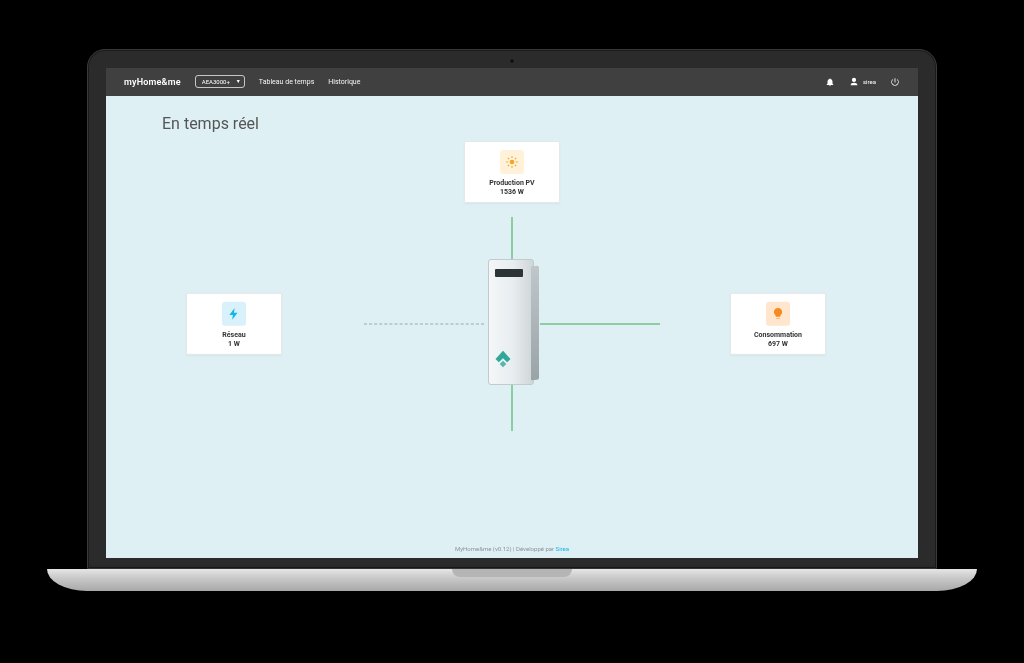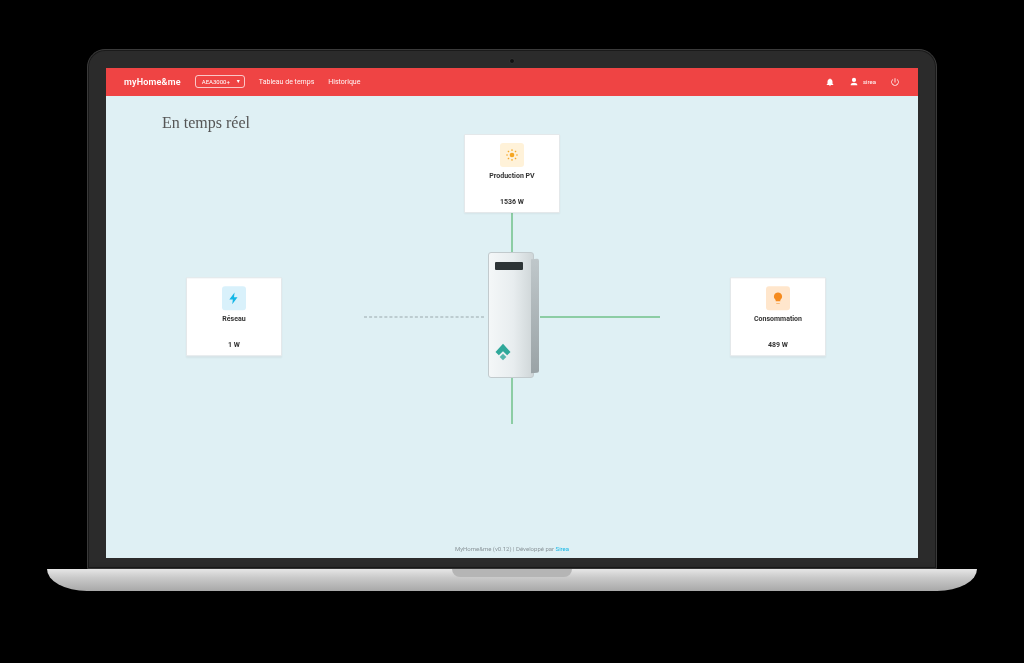--- a/index.html
+++ b/index.html
@@ -66,21 +66,21 @@
   }
   .shadow {
     width: 880px;
     height: 30px;
     background: radial-gradient(ellipse at center, rgba(0,0,0,0.5) 0%, rgba(0,0,0,0) 70%);
     margin: -6px auto 0;
   }
 
   
   .topbar {
-    background: #ef4444;
+    background: #404040;
     height: 28px;
     display: flex;
     align-items: center;
     padding: 0 18px;
     color: #fff;
     font-size: 7px;
     gap: 14px;
   }
   .logo {
     font-weight: 600;
@@ -115,21 +115,21 @@
 
   .content {
     padding: 18px 56px 8px;
     position: relative;
     height: calc(100% - 28px);
   }
   .page-title {
     font-size: 16px;
     font-weight: 400;
     color: #555;
-    font-family: Liberation Serif, serif;
+    margin-bottom: 6px;
   }
 
   .diagram {
     position: relative;
     width: 100%;
     height: 370px;
   }
 
   
   .line {
@@ -157,21 +157,21 @@
     border-radius: 1px;
   }
   .card .icon-wrap {
     width: 24px; height: 24px;
     border-radius: 3px;
     margin: 0 auto 5px;
     display: flex; align-items: center; justify-content: center;
   }
   .card .icon-wrap svg { width: 14px; height: 14px; }
   .card .label { font-size: 7px; font-weight: 700; color: #333; line-height: 1.2; }
-  .card .value { font-size: 7px; font-weight: 700; color: #333; margin-top: 18px; }
+  .card .value { font-size: 7px; font-weight: 700; color: #333; margin-top: 1px; }
 
   .card-top    { left: 50%; top: 2px; transform: translateX(-50%); text-align: center; }
   .card-left   { left: 24px; top: 50%; transform: translateY(-50%); }
   .card-right  { right: 36px; top: 50%; transform: translateY(-50%); }
   .card-bottom { left: 50%; bottom: 2px; transform: translateX(-50%); }
 
   .ic-sun   { background: #fff2d9; }
   .ic-sun svg { fill: #f5a623; }
   .ic-bolt  { background: #d9f1fb; }
   .ic-bolt svg { fill: #15b6e6; }
@@ -302,21 +302,21 @@
             <div class="value">1 W</div>
           </div>
 
           <div class="card card-right">
             <div class="icon-wrap ic-bulb">
               <svg viewBox="0 0 24 24">
                   <path d="M9 21h6v-1H9zm3-19a7 7 0 0 0-4 12.7V17h8v-2.3A7 7 0 0 0 12 2z"></path>
                 </svg>
             </div>
             <div class="label">Consommation</div>
-            <div class="value">489 W</div>
+            <div class="value">697 W</div>
           </div>
 
 
           <div class="device">
             <div class="cabinet">
               <div class="panel-slot"></div>
               <div class="accent">
                 <svg viewBox="0 0 24 24">
                     <path d="M12 2 3 12l4 4 5-5 5 5 4-4z"></path>
                     <path d="M12 14l-4 4 4 4 4-4z" opacity="0.8"></path>

